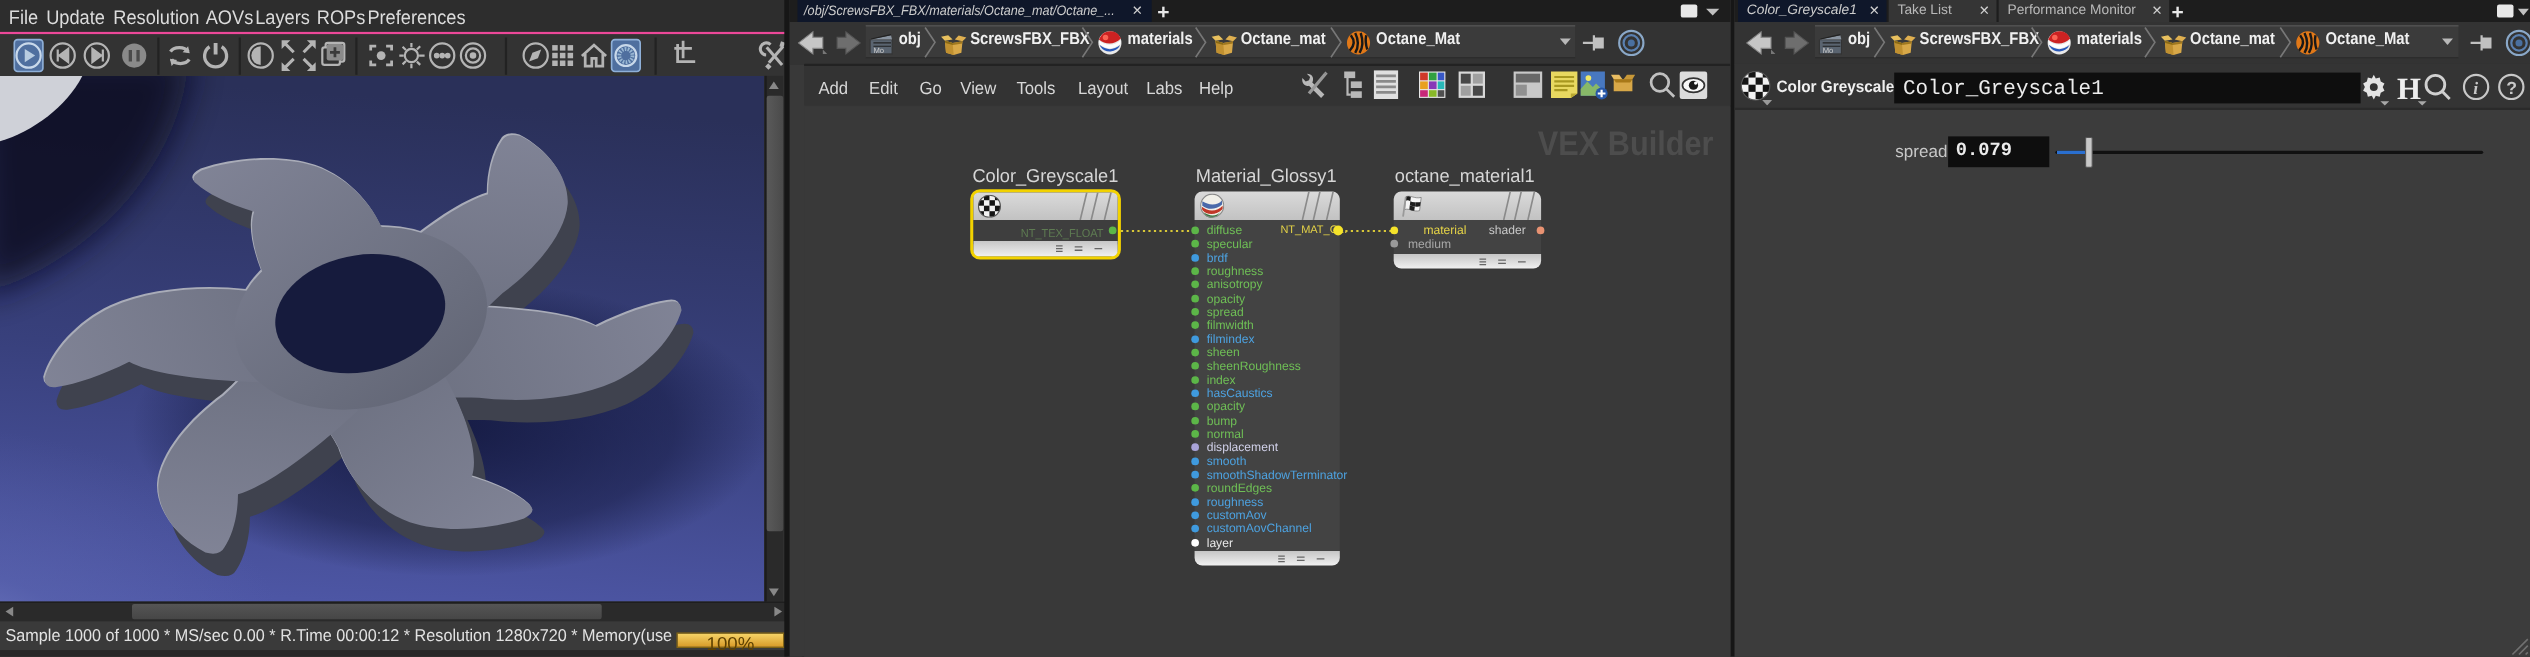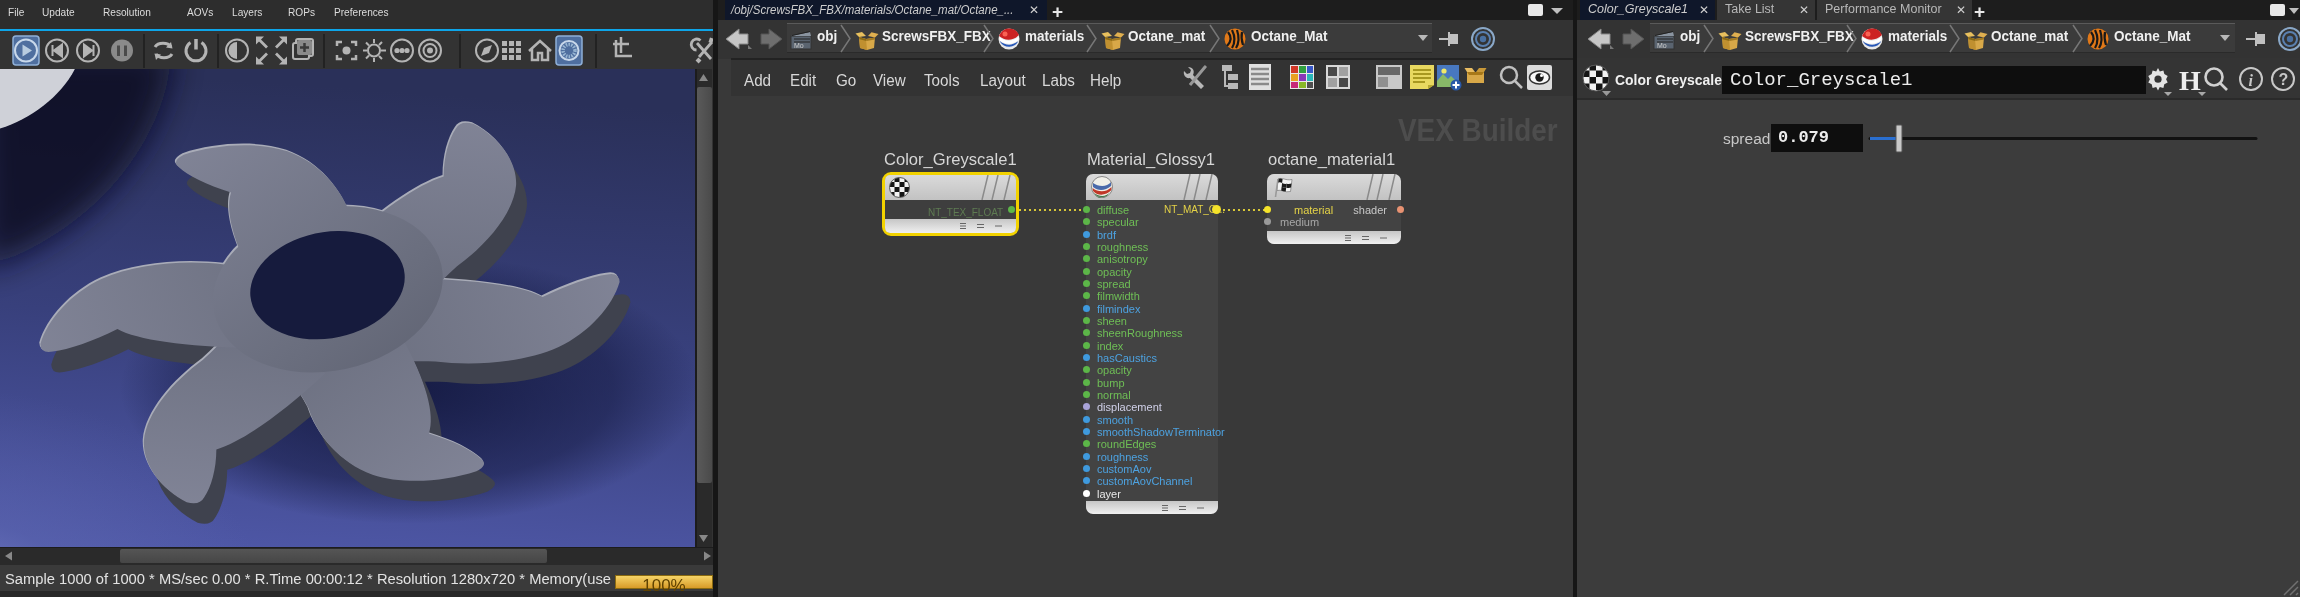--- a/index.html
+++ b/index.html
@@ -2,21 +2,21 @@
 <html><head>
 <meta charset="utf-8">
 <style>
 * { margin:0; padding:0; box-sizing:border-box; }
 html,body { width:2300px; height:597px; background:#393939; overflow:hidden; }
 body { font-family:"Liberation Sans", sans-serif; position:relative; }
 .abs { position:absolute; }
 
 
 #left { left:0; top:0; width:716px; height:597px; background:#333; }
-#lmenu { left:0; top:0; width:716px; height:31px; background:#2d2d2d; border-bottom:2px solid #0ea5e9; color:#dcdcdc; font-size:11px; }
+#lmenu { left:0; top:0; width:716px; height:31px; background:#2d2d2d; border-bottom:2px solid #ec4899; color:#dcdcdc; font-size:18px; }
 #lmenu span { position:absolute; top:6px; transform:scaleX(0.92); transform-origin:left; }
 #ltoolbar { left:0; top:33px; width:716px; height:36px; background:#333; }
 #lview { left:0; top:69px; width:695px; height:478px; overflow:hidden; }
 #lvscroll { left:695px; top:69px; width:17px; height:478px; background:#2a2a2a; border-left:2px solid #1c1c1c;}
 #lvthumb { left:697px; top:87px; width:15px; height:396px; background:linear-gradient(90deg,#5a5a5a,#4a4a4a); border-radius:2px; }
 #lhscroll { left:0; top:547px; width:716px; height:18px; background:#2a2a2a; border-top:1px solid #1c1c1c; }
 #lhthumb { left:120px; top:549px; width:427px; height:14px; background:linear-gradient(180deg,#555,#464646); border-radius:2px; }
 #lstatus { left:0; top:565px; width:716px; height:26px; background:#3a3a3a; color:#e2e2e2; font-size:15.5px; }
 #lbottom { left:0; top:591px; width:716px; height:6px; background:#282828; }
 #lprog { left:615px; top:575px; width:98px; height:14px; background:linear-gradient(180deg,#f6d468,#d89b28); border:1px solid #8a6a10; color:#5f4200; font-size:17px; text-align:center; }

